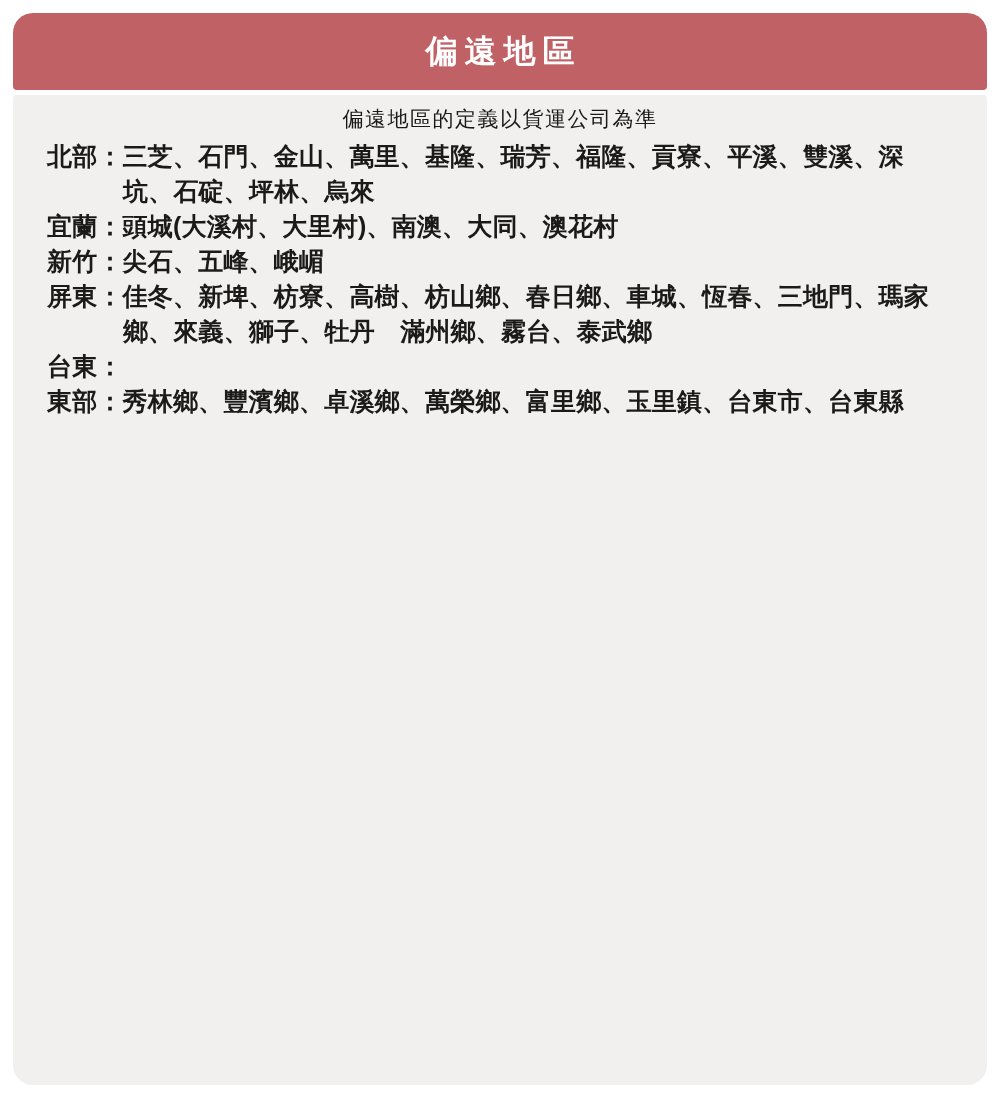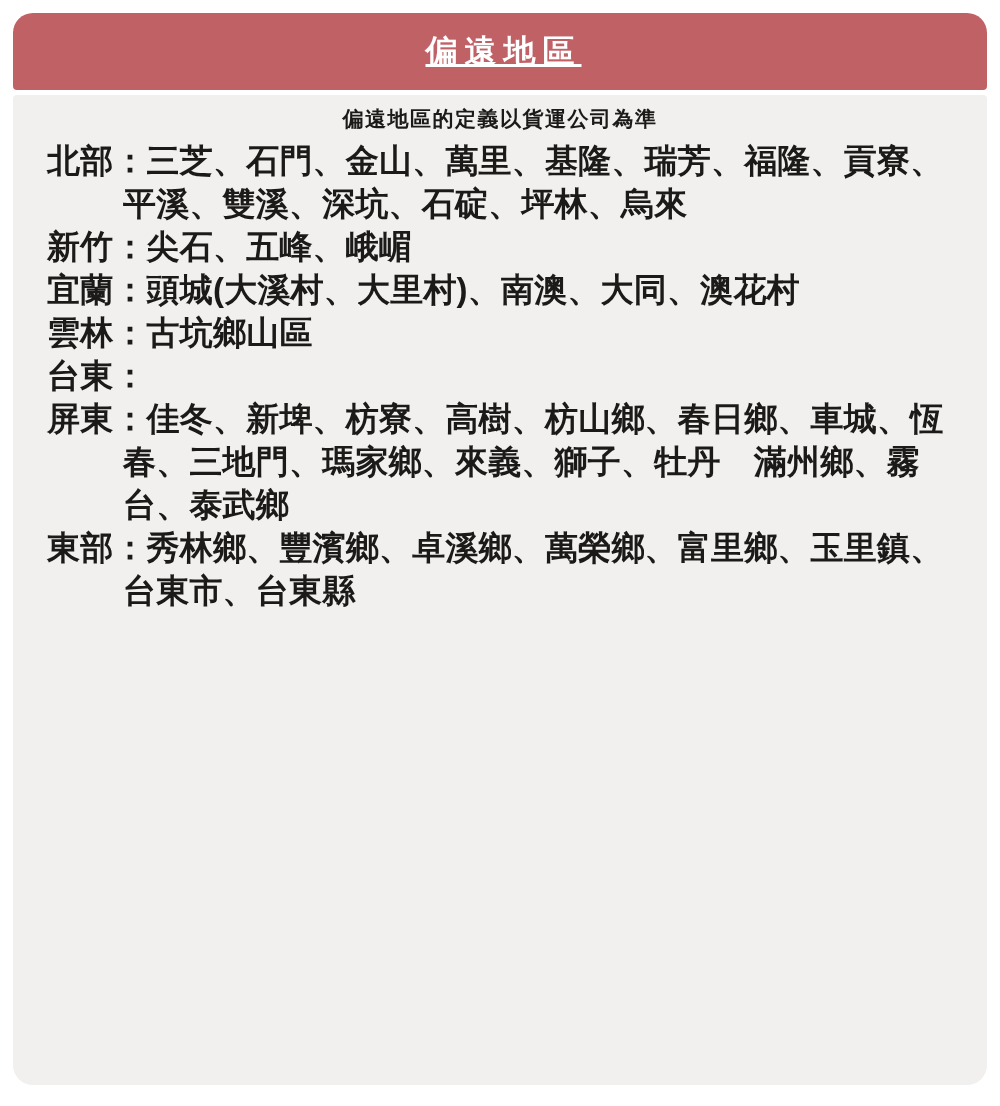--- a/index.html
+++ b/index.html
@@ -34,45 +34,44 @@
     justify-content: center;
     margin-bottom: 5px;
   }
   .title {
     margin: 0;
     color: var(--header-text);
     font-size: 32px;
     font-weight: bold;
     letter-spacing: 7px;
     text-indent: 7px;
-    text-decoration: underline;
   }
   .card-body {
     background: var(--card-bg);
     border-radius: 4px 4px 20px 20px;
     padding: 10px 34px 40px 34px;
     min-height: 990px;
     color: var(--text);
   }
   .subtitle {
     margin: 0 0 6px 0;
     text-align: center;
     font-size: 21px;
-    font-weight: bold;
+    font-weight: normal;
     line-height: 28px;
     letter-spacing: 1.5px;
   }
   .region-list {
     width: 906px;
   }
   .region {
     margin: 0;
-    font-size: 33px;
+    font-size: 25px;
     font-weight: bold;
-    line-height: 43px;
+    line-height: 35px;
     letter-spacing: 0.2px;
     padding-left: 76px;
     text-indent: -76px;
     line-break: strict;
     overflow-wrap: break-word;
   }
   .region-label { white-space: nowrap; }
 </style>
 </head>
 <body>
@@ -80,33 +79,32 @@
 <div class="page">
   <div class="card-header">
     <h1 class="title">偏遠地區</h1>
   </div>
   <div class="card-body">
     <p class="subtitle">偏遠地區的定義以貨運公司為準</p>
     <div class="region-list">
   <p class="region"><span class="region-label">北部：</span><span class="region-areas">三芝、石門、金山、萬里、基隆、瑞芳、福隆、貢寮、平溪、雙溪、深坑、石碇、坪林、烏來</span></p>
 
 
+  <p class="region"><span class="region-label">宜蘭：</span><span class="region-areas">頭城(大溪村、大里村)、南澳、大同、澳花村</span></p>
+
   <p class="region"><span class="region-label">新竹：</span><span class="region-areas">尖石、五峰、峨嵋</span></p>
-
-  <p class="region"><span class="region-label">宜蘭：</span><span class="region-areas">頭城(大溪村、大里村)、南澳、大同、澳花村</span></p>
 
 
 
 
 
-  <p class="region"><span class="region-label">雲林：</span><span class="region-areas">古坑鄉山區</span></p>
 
 
 
 
+  <p class="region"><span class="region-label">屏東：</span><span class="region-areas">佳冬、新埤、枋寮、高樹、枋山鄉、春日鄉、車城、恆春、三地門、瑪家鄉、來義、獅子、牡丹　滿州鄉、霧台、泰武鄉</span></p>
+
   <p class="region"><span class="region-label">台東：</span><span class="region-areas"></span></p>
-
-  <p class="region"><span class="region-label">屏東：</span><span class="region-areas">佳冬、新埤、枋寮、高樹、枋山鄉、春日鄉、車城、恆春、三地門、瑪家鄉、來義、獅子、牡丹　滿州鄉、霧台、泰武鄉</span></p>
 
   <p class="region"><span class="region-label">東部：</span><span class="region-areas">秀林鄉、豐濱鄉、卓溪鄉、萬榮鄉、富里鄉、玉里鎮、台東市、台東縣</span></p>
 </div>
   </div>
 </div>
 
 </body></html>

